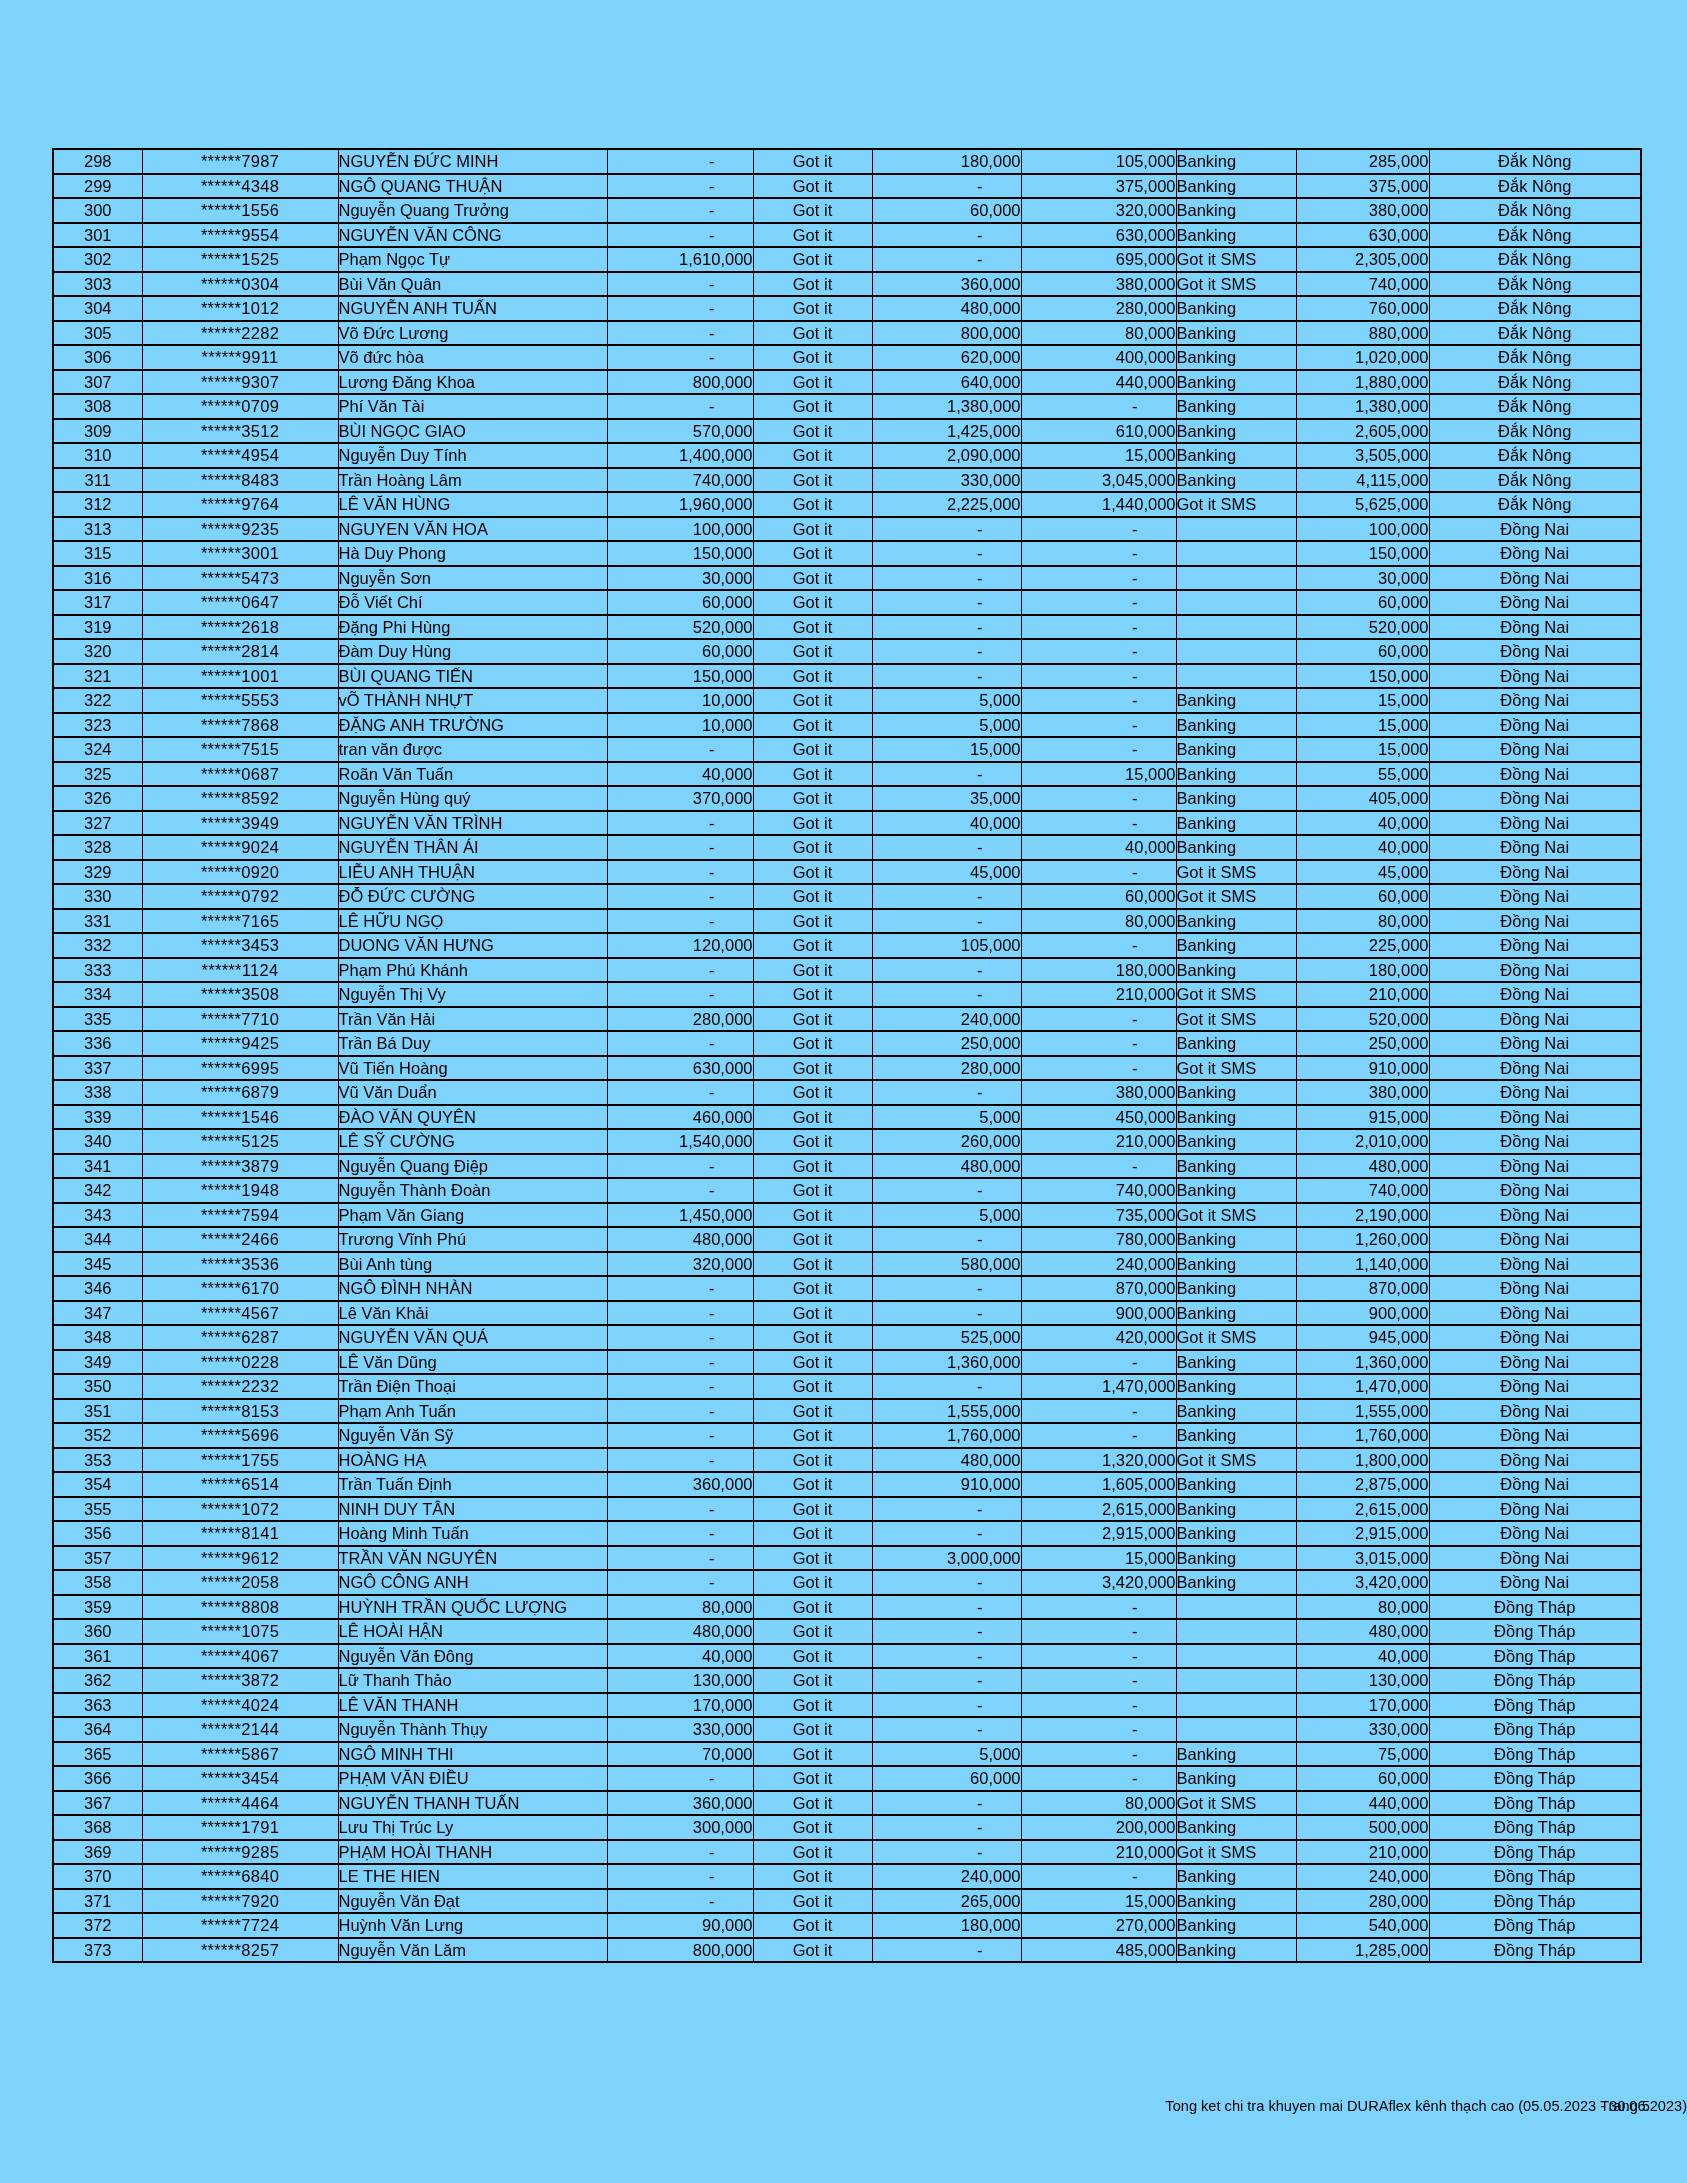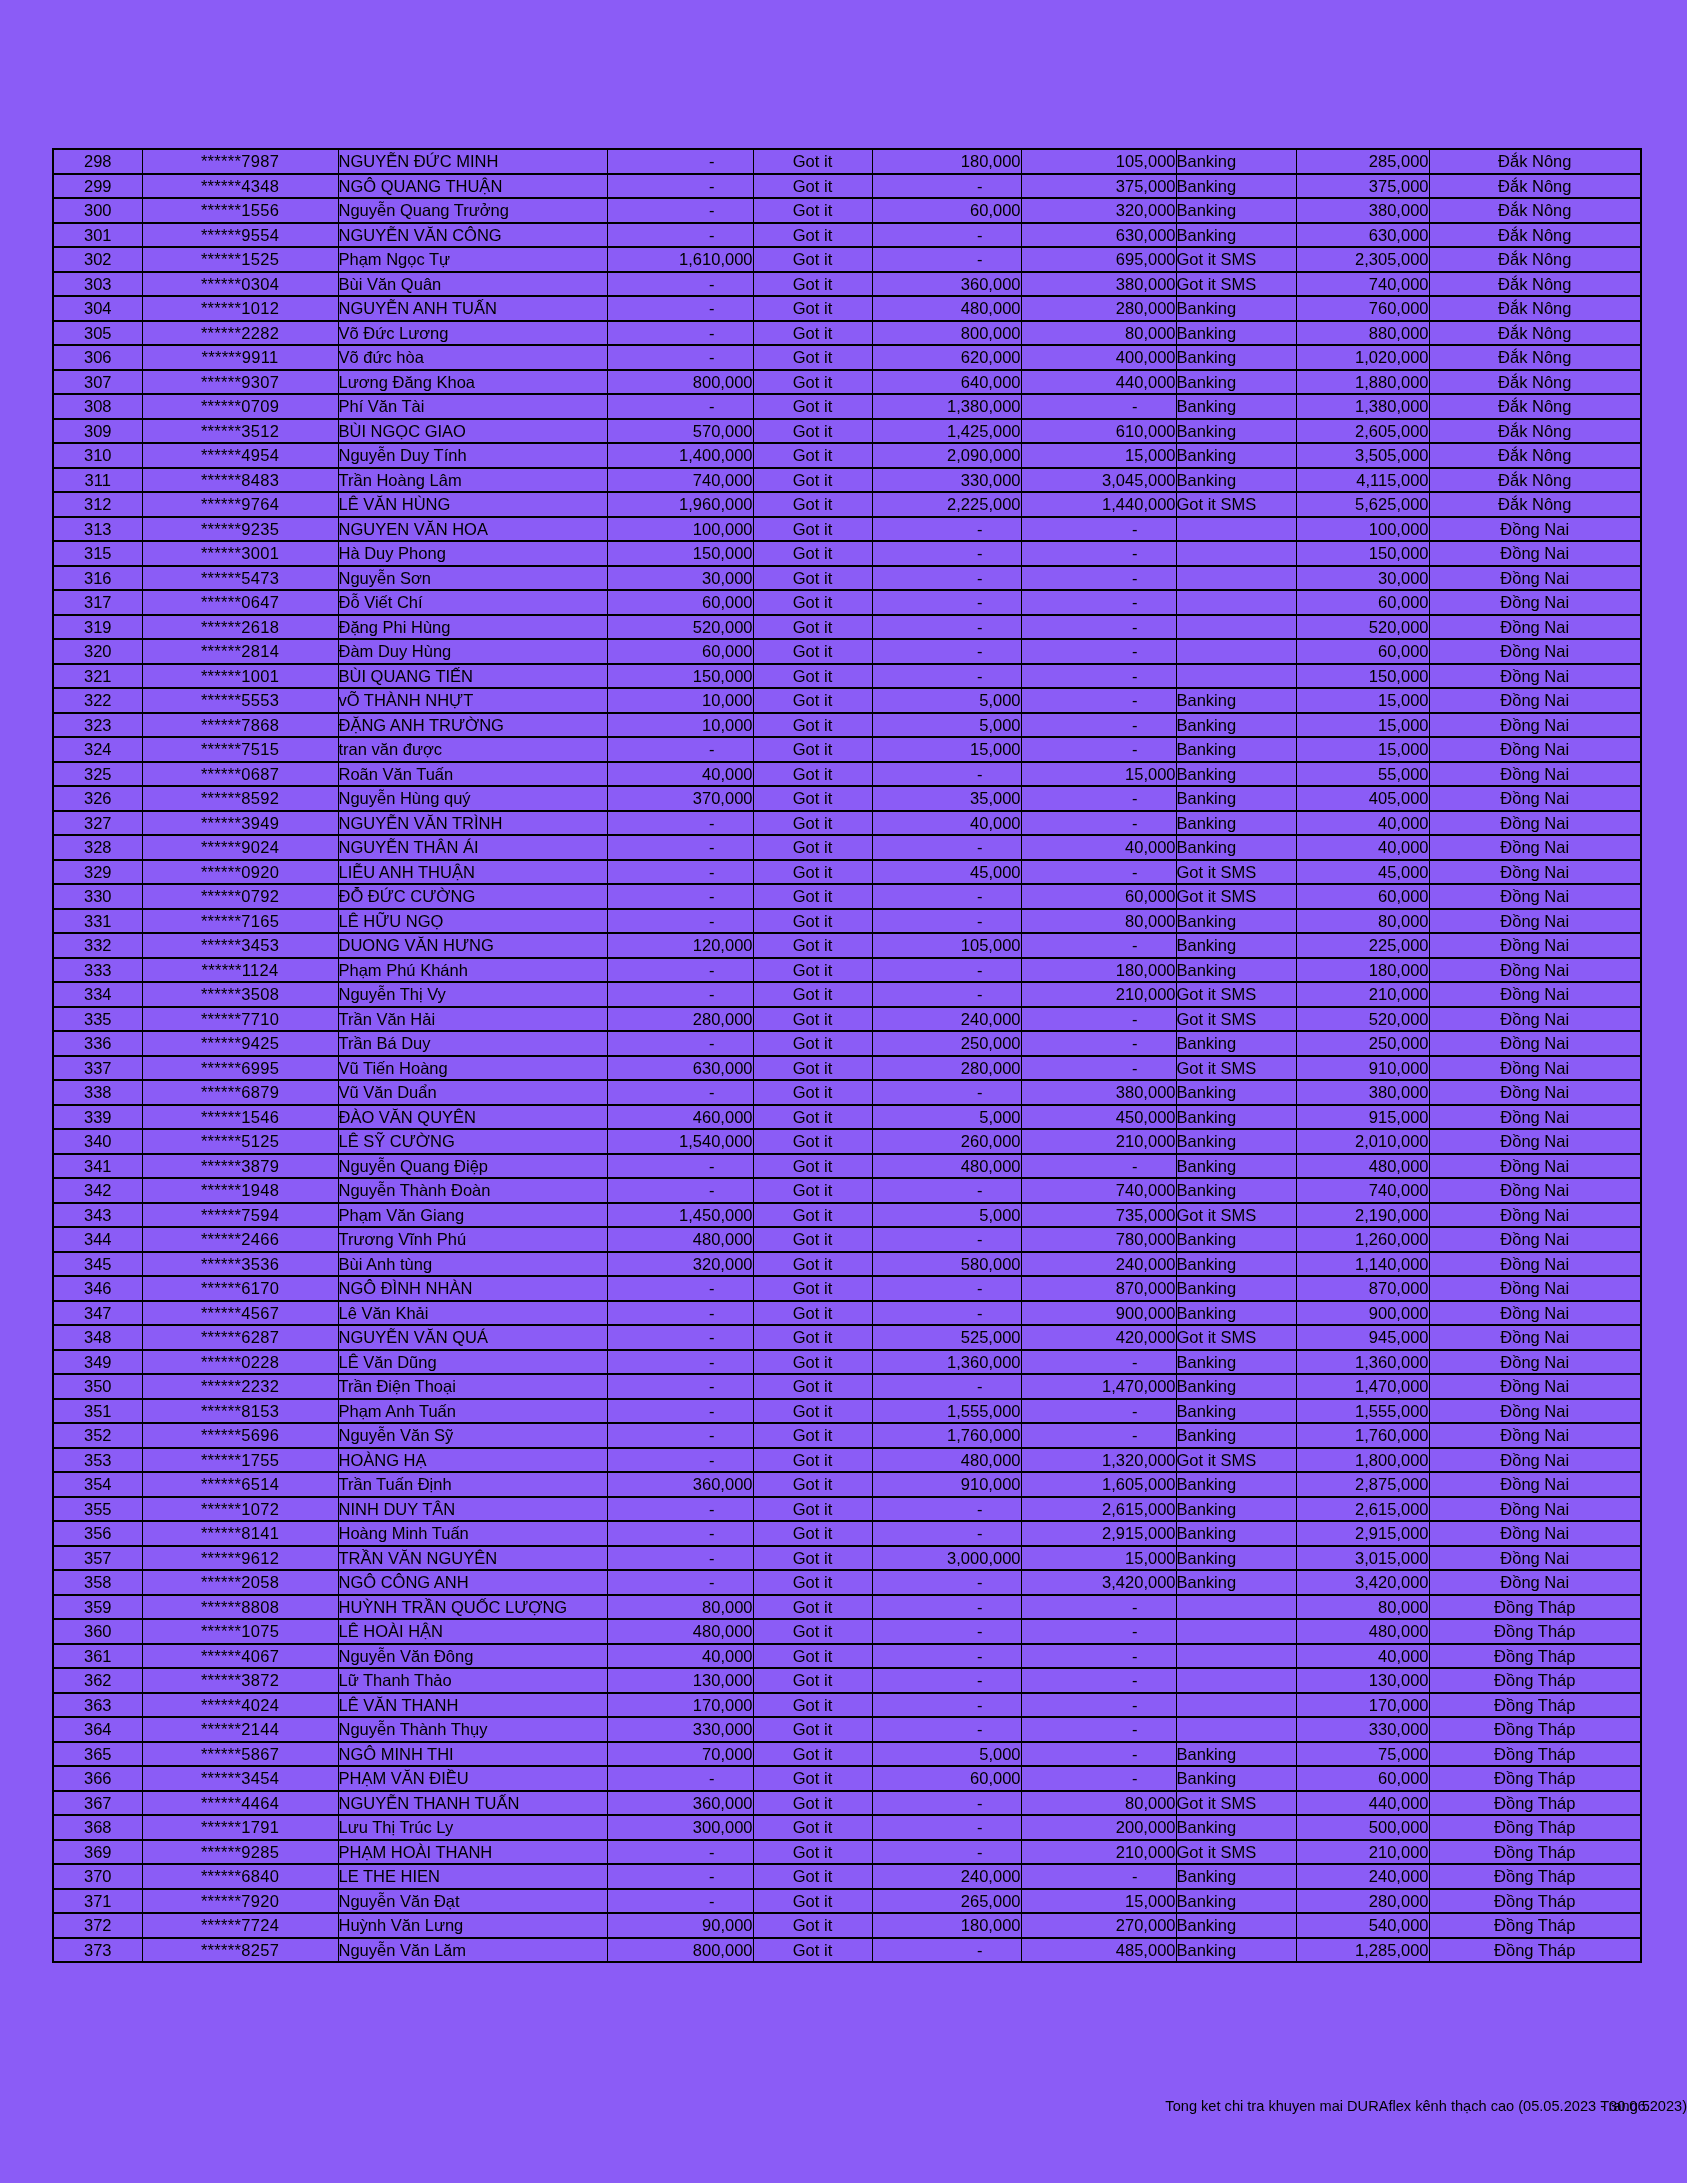--- a/index.html
+++ b/index.html
@@ -1,20 +1,20 @@
 <!DOCTYPE html>
 <html style="font-size:10.6px"><head>
 <meta charset="utf-8">
 <style>
   html,body { margin:0; padding:0; background:#888; }
   .page {
     position: relative;
     width: 1687px;
     height: 2183px;
-    background: #8b5cf6;
+    background: #7dd3fc;
     font-family: "Liberation Sans", sans-serif;
     color: #000000;
     overflow: hidden;
   }
   .table-wrap {
     position: absolute;
     left: 52px;
     top: 148px;
   }
   table.payout {

